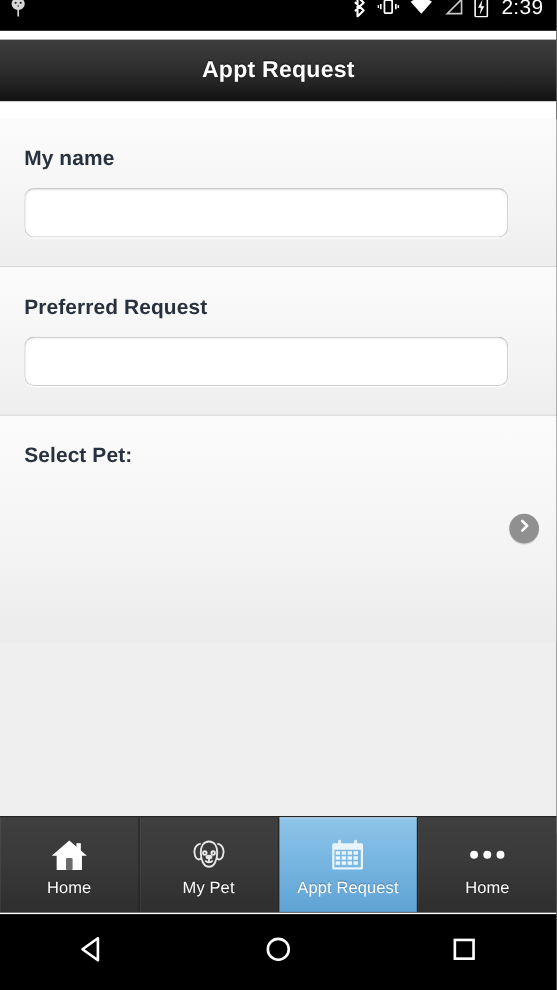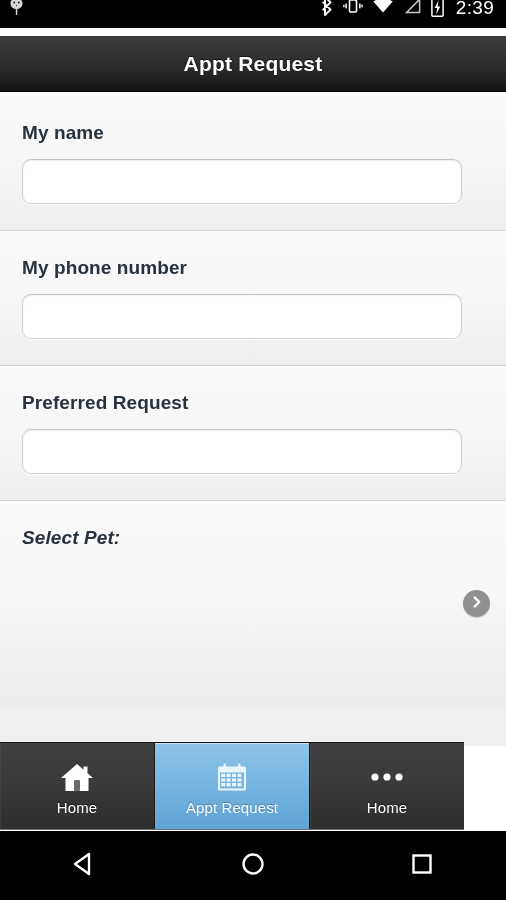--- a/index.html
+++ b/index.html
@@ -33,21 +33,21 @@
     border-bottom:1px solid #000;
     display:flex; align-items:center; justify-content:center;
   }
   .titlebar .tt{
     color:#fff; font-size:21px; font-weight:bold; letter-spacing:.2px;
     text-shadow:0 -1px 1px rgba(0,0,0,.7);
   }
 
   
   .content{
-    position:absolute; top:96px; left:0; width:506px; height:650px;
+    position:absolute; top:108px; left:0; width:506px; height:650px;
     background:#efefef; overflow:hidden;
   }
   .section{
     position:relative;
     background:linear-gradient(to bottom,#fbfbfb 0%,#f7f7f7 40%,#eeeeee 100%);
     border-bottom:1px solid #d3d3d3;
     box-shadow:0 1px 0 #ffffff;
     padding:26px 22px 26px 22px;
   }
   .sec-label{
@@ -69,34 +69,33 @@
   }
   .field::placeholder{ color:#b0b0b0; }
 
   
   .section-pet{
     position:relative;
     background:linear-gradient(to bottom,#fbfbfb 0%,#f6f6f6 45%,#ececec 100%);
     padding:26px 22px 0 22px;
     height:206px;
     border-bottom:none;
-    font-style:italic;
   }
   .pet-arrow{
     position:absolute; right:16px; top:89px;
     width:27px; height:27px; border-radius:50%;
     background:#909090;
     box-shadow:0 1px 1px rgba(0,0,0,.15);
     display:flex; align-items:center; justify-content:center;
     cursor:pointer;
   }
 
   
   .tabbar{
-    position:absolute; top:742px; left:0; width:464px; height:88px;
+    position:absolute; top:742px; left:0; width:506px; height:88px;
     display:flex; background:#3a3a3a;
     border-top:1px solid #171717;
     border-bottom:1px solid #6f6f6f;
   }
   .tab{
     flex:1 1 0; position:relative;
     display:flex; flex-direction:column;
     align-items:center; justify-content:center;
     background:linear-gradient(to bottom,#3f3f3f 0%,#3a3a3a 45%,#2e2e2e 100%);
     border-right:1px solid #1d1d1d;
@@ -187,24 +186,20 @@
     <span class="tt">Appt Request</span>
   </div>
 
   <div class="content">
 
     <div class="section">
       <div class="sec-label">My name</div>
       <input class="field" type="text" placeholder="" style="">
     </div>
 
-    <div class="section">
-      <div class="sec-label">My phone number</div>
-      <input class="field" type="text" placeholder="" style="">
-    </div>
 
     <div class="section">
       <div class="sec-label">Preferred Request</div>
       <input class="field" type="text" placeholder="" style="">
     </div>
 
     <div class="section-pet">
       <div class="sec-label">Select Pet:</div>
       <div class="pet-arrow">
         <span>
@@ -223,20 +218,38 @@
       <div class="tab-ic">
         <svg width="36" height="32" viewBox="0 0 36 32">
           <path d="M18 3 L34 17 L29.5 17 L29.5 30 L6.5 30 L6.5 17 L2 17 Z" fill="#fff"></path>
           <rect x="24.5" y="5.5" width="4" height="7" fill="#fff"></rect>
           <rect x="15" y="19" width="6" height="11" rx="1" fill="#6b6b6b"></rect>
         </svg>
       </div>
       <div class="tab-lbl">Home</div>
     </div>
 
+    <div class="tab">
+      <div class="tab-ic">
+        <svg width="36" height="32" viewBox="0 0 36 32">
+          <g fill="none" stroke="#e8e8e8" stroke-width="1.7">
+            <path d="M10.5 6 C5 7 3.5 13 5.5 17.5 C7 21 9.5 21 11 19"></path>
+            <path d="M25.5 6 C31 7 32.5 13 30.5 17.5 C29 21 26.5 21 25 19"></path>
+            <path d="M18 4 C13 4 10.5 8.5 10.5 14 C10.5 21.5 13.5 27 18 27 C22.5 27 25.5 21.5 25.5 14 C25.5 8.5 23 4 18 4 Z"></path>
+            <circle cx="14.2" cy="14.5" r="1.6"></circle>
+            <circle cx="21.8" cy="14.5" r="1.6"></circle>
+            <path d="M18 19 L18 23"></path>
+            <path d="M18 23 C15.8 23 14.6 21.3 14.6 21.3"></path>
+            <path d="M18 23 C20.2 23 21.4 21.3 21.4 21.3"></path>
+          </g>
+          <ellipse cx="18" cy="18.2" rx="3.1" ry="2.2" fill="#e8e8e8"></ellipse>
+        </svg>
+      </div>
+      <div class="tab-lbl">My Pet</div>
+    </div>
 
     <div class="tab active">
       <div class="tab-ic">
         <svg width="34" height="32" viewBox="0 0 34 32">
           <rect x="8.5" y="2.5" width="2.4" height="5" rx="1" fill="#eaf4fb"></rect>
           <rect x="23.1" y="2.5" width="2.4" height="5" rx="1" fill="#eaf4fb"></rect>
           <rect x="3" y="5.5" width="28" height="24" rx="1.5" fill="#eaf4fb"></rect>
           <rect x="5" y="11.5" width="24" height="16" fill="#7ab8e2"></rect>
           <g fill="#eaf4fb">
             <rect x="6.2" y="12.8" width="4" height="3.2"></rect>

